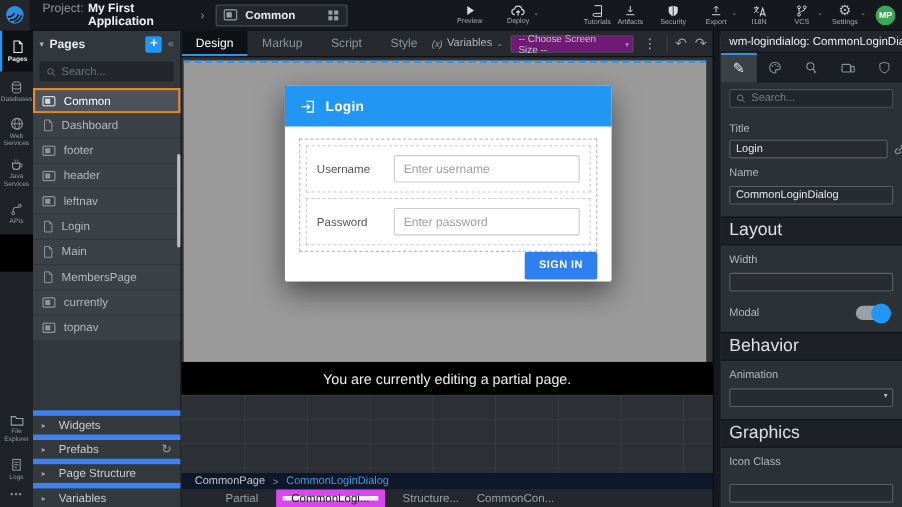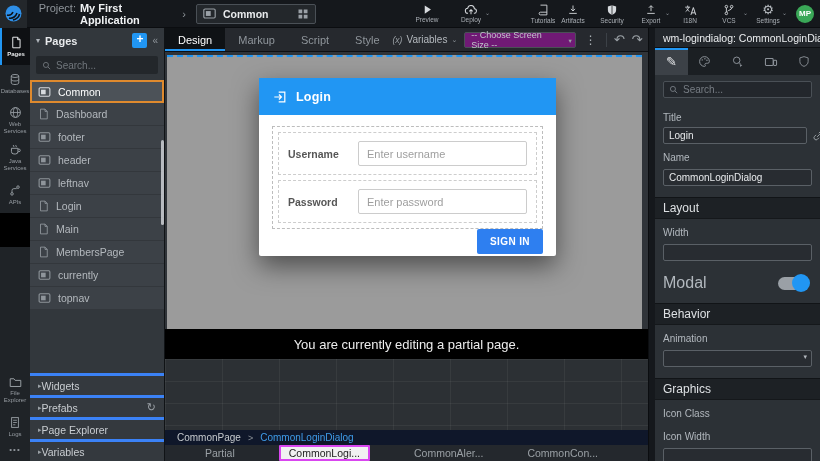--- a/index.html
+++ b/index.html
@@ -45,21 +45,21 @@
   .add-btn{width:15px;height:15px;background:#2196f3;border-radius:2px;color:#fff;font-size:12px;line-height:13px;text-align:center;font-weight:bold}
   .collapse-btn{color:#8f959b;font-size:10px}
   .pages-search{margin:3px 6px 6px;height:18px;background:#23272b;border-radius:2px;display:flex;align-items:center;gap:5px;padding:0 6px}
   .pages-search .stext{font-size:10px;color:#70767c}
   .page-list{display:flex;flex-direction:column}
   .page-item{height:23px;background:#3c4147;border-bottom:1px solid #33373c;display:flex;align-items:center;gap:7px;padding:0 8px;color:#b4b9be;font-size:10.5px}
   .page-item.selected{background:#4c5258;border:2px solid #df8a2e;color:#fff;padding:0 6px}
   .page-item .pi-icon{color:#8f959b;flex:none}
   .page-item.selected .pi-icon{color:#d7dade}
   .pages-sections{margin-top:auto}
-  .psection{height:22px;border-top:3px solid #3b82f6;background:#34393e;display:flex;align-items:center;gap:0;padding:0 8px;font-size:10.5px;color:#c9cdd1}
+  .psection{height:22px;border-top:5px solid #3b82f6;background:#34393e;display:flex;align-items:center;gap:12px;padding:0 8px;font-size:10.5px;color:#c9cdd1}
   .psection .scaret{font-size:7px;color:#9aa0a5}
   .psection .refresh{margin-left:auto;color:#9aa0a5;font-size:11px}
   .pages-scrollthumb{position:absolute;right:0;top:112px;width:3px;height:85px;background:#d7dade;opacity:.8;border-radius:2px}
   
   .center{flex:1;min-width:0;display:flex;flex-direction:column;background:#303439}
   .canvas-toolbar{height:24px;flex:none;background:#26292e;display:flex;align-items:stretch;border-bottom:1px solid #0e1013}
   .ctab{padding:0 13px;font-size:11px;color:#8f959b;display:flex;align-items:center}
   .ctab.active{background:#0f1215;color:#fff;box-shadow:inset 0 -2px 0 #2196f3}
   .ct-right{margin-left:auto;display:flex;align-items:center;gap:7px;padding-right:4px}
   .vars-btn{display:flex;align-items:center;gap:4px;color:#b4b9be;font-size:10px}
@@ -75,60 +75,60 @@
   .canvas{flex:1;display:flex;flex-direction:column;min-height:0;position:relative}
   .backdrop{margin:3px 6px 0 2px;height:274px;flex:none;background:#9b9b9b;border-top:2px dashed #2196f3;position:relative}
   .dialog{position:absolute;left:92px;top:21px;width:297px;height:178px;background:#fff;border-radius:2px;
           box-shadow:0 10px 26px rgba(0,0,0,.5);display:flex;flex-direction:column}
   .dlg-header{height:37px;flex:none;background:#2196f3;display:flex;align-items:center;gap:9px;padding:0 14px;color:#fff}
   .dlg-title{font-size:12.5px;font-weight:bold;letter-spacing:.2px}
   .dlg-body{padding:11px 13px 0}
   .form-box{border:1px dashed #bdbdbd;padding:5px}
   .form-row{border:1px dashed #cdcdcd;display:flex;align-items:center;padding:8px 9px;background:#fff}
   .form-row + .form-row{margin-top:5px}
-  .frm-label{width:70px;font-size:10.5px;font-weight:bold;color:#565656}
+  .frm-label{width:70px;font-size:10.5px;font-weight:normal;color:#565656}
   .frm-input{flex:1;height:25px;border:1px solid #ccc;border-radius:2px;padding:0 8px;font-size:11px;color:#333;outline:none;
              font-family:"Liberation Sans","DejaVu Sans",sans-serif;background:#fff}
   .frm-input::placeholder{color:#9e9e9e}
   .dlg-footer{margin-top:auto;padding:0 13px 11px;display:flex;justify-content:flex-end}
   .signin-btn{background:#2e7ff0;color:#fff;border:none;font-size:10px;font-weight:bold;letter-spacing:.4px;
               padding:7px 13px;border-radius:2px;font-family:"Liberation Sans","DejaVu Sans",sans-serif}
   .notice-bar{height:30px;flex:none;background:#000;color:#ededed;font-size:13px;display:flex;align-items:center;justify-content:center}
   .grid-area{flex:1;background:#2c3034;
     background-image:linear-gradient(rgba(255,255,255,.05) 1px,transparent 1px),
                      linear-gradient(90deg,rgba(255,255,255,.05) 1px,transparent 1px);
     background-size:57px 22px}
   .breadcrumb-bar{height:15px;flex:none;background:#0f172a;display:flex;align-items:center;gap:7px;padding-left:12px;font-size:10px}
   .bc-parent{color:#c6cacd}
   .bc-sep{color:#8f959b;font-size:9px}
   .bc-current{color:#3f9be8}
-  .bottom-tabs{height:16px;flex:none;background:#24282d;display:flex;align-items:center;gap:44px;padding-left:40px;font-size:10.5px;color:#9aa0a5}
+  .bottom-tabs{height:16px;flex:none;background:#24282d;display:flex;align-items:center;gap:16px;padding-left:40px;font-size:10.5px;color:#9aa0a5}
   .btab{white-space:nowrap}
-  .btab.active{background:#f1f1f1;color:#1d1d1d;border:2px solid #d946ef;border-radius:1px;padding:0 8px;line-height:12px;height:16px;display:flex;align-items:center}
+  .btab.active{background:#f1f1f1;color:#1d1d1d;border:6px solid #d946ef;border-radius:1px;padding:0 8px;line-height:12px;height:16px;display:flex;align-items:center}
   
   .splitter{width:7px;flex:none;background:#15181c;border-left:1px solid #0b0d10}
   
   .inspector{width:165px;flex:none;background:#2c3136;display:flex;flex-direction:column;overflow:hidden}
   .insp-header{height:20px;flex:none;line-height:20px;background:#23272c;color:#eceef0;font-size:10.5px;padding:0 8px;border-bottom:1px solid #0e1013;white-space:nowrap}
   .insp-tabs{height:27px;flex:none;background:#1b1f23;display:flex}
   .insp-tab{flex:1;display:flex;align-items:center;justify-content:center;color:#8d939a}
   .insp-tab.active{background:#3c4147;color:#e8eaec;box-shadow:inset 0 2px 0 #2196f3}
   .insp-tab .pencil{font-size:13px}
   .insp-search{margin:6px 8px;height:17px;flex:none;background:#23272c;border:1px solid #4a5056;border-radius:2px;display:flex;align-items:center;gap:5px;padding:0 5px}
   .insp-search .stext{font-size:10px;color:#777d84}
   .field{padding:0 8px;margin-top:8px}
   .field .flabel{display:block;color:#b2b8be;margin-bottom:4px;font-size:10px}
   .tin{width:100%;height:17px;background:#282c31;border:1px solid #5a6066;border-radius:2px;color:#e8eaec;font-size:10px;padding:0 5px;
        font-family:"Liberation Sans","DejaVu Sans",sans-serif;outline:none}
   .row-link{display:flex;align-items:center;gap:5px}
   .row-link .tin{flex:1;width:auto}
   .link-ic{color:#9aa0a5;flex:none}
-  .isection{margin-top:11px;flex:none;background:#1d2125;color:#dde0e3;font-size:12px;padding:3px 8px;border-top:1px solid #111417;border-bottom:1px solid #15181b}
+  .isection{margin-top:11px;flex:none;background:#1d2125;color:#dde0e3;font-size:16px;padding:3px 8px;border-top:1px solid #111417;border-bottom:1px solid #15181b}
   .modal-row{display:flex;justify-content:space-between;align-items:center;padding:0 8px;margin-top:13px}
-  .modal-row .flabel{color:#b2b8be;font-size:16px}
+  .modal-row .flabel{color:#b2b8be;font-size:10px}
   .toggle{width:30px;height:13px;border-radius:7px;background:#9aa0a6;position:relative;margin-right:4px}
   .toggle .knob{position:absolute;right:-2px;top:-2.5px;width:18px;height:18px;border-radius:50%;background:#2196f3}
   .dd{position:relative}
   .dd .dd-caret{position:absolute;right:5px;top:5px;font-size:7px;color:#b2b8be}
   .icgroup{display:flex;align-items:center;gap:5px}
   .ic-input{flex:1;display:flex;align-items:stretch;height:19px;background:#282c31;border:1px solid #5a6066;border-radius:2px;overflow:hidden}
   .ic-addon{width:20px;border-right:1px solid #5a6066;display:flex;align-items:center;justify-content:center;color:#cfd3d7}
   .ic-val{flex:1;display:flex;align-items:center;padding:0 6px;color:#e8eaec;font-size:10px}
 </style>
 </head>
@@ -382,21 +382,21 @@
           <span class="scaret">▸</span>
           <span>Widgets</span>
         </div>
         <div class="psection">
           <span class="scaret">▸</span>
           <span>Prefabs</span>
           <span class="refresh">↻</span>
         </div>
         <div class="psection">
           <span class="scaret">▸</span>
-          <span>Page Explorer</span>
+          <span>Page Structure</span>
         </div>
         <div class="psection">
           <span class="scaret">▸</span>
           <span>Variables</span>
         </div>
       </div>
     </div>
 
     <div class="center">
       <div class="canvas-toolbar">
@@ -459,21 +459,21 @@
       </div>
 
       <div class="breadcrumb-bar">
         <span class="bc-parent">CommonPage</span>
         <span class="bc-sep">&gt;</span>
         <span class="bc-current">CommonLoginDialog</span>
       </div>
       <div class="bottom-tabs">
         <span class="btab">Partial</span>
         <span class="btab active">CommonLogi...</span>
-        <span class="btab">CommonAler...</span>
+        <span class="btab">Structure...</span>
         <span class="btab">CommonCon...</span>
       </div>
     </div>
 
     <div class="splitter"></div>
 
     <div class="inspector">
       <div class="insp-header">wm-logindialog: CommonLoginDialog</div>
       <div class="insp-tabs">
         <div class="insp-tab active">
@@ -553,19 +553,18 @@
         </div>
       </div>
 
       <div class="isection">Graphics</div>
 
       <div class="field">
         <span class="flabel">Icon Class</span>
       </div>
 
       <div class="field">
-        <span class="flabel">Icon Width</span>
         <input class="tin" type="text" value="" style="">
       </div>
 
     </div>
   </div>
 </div>
 
 </body></html>

